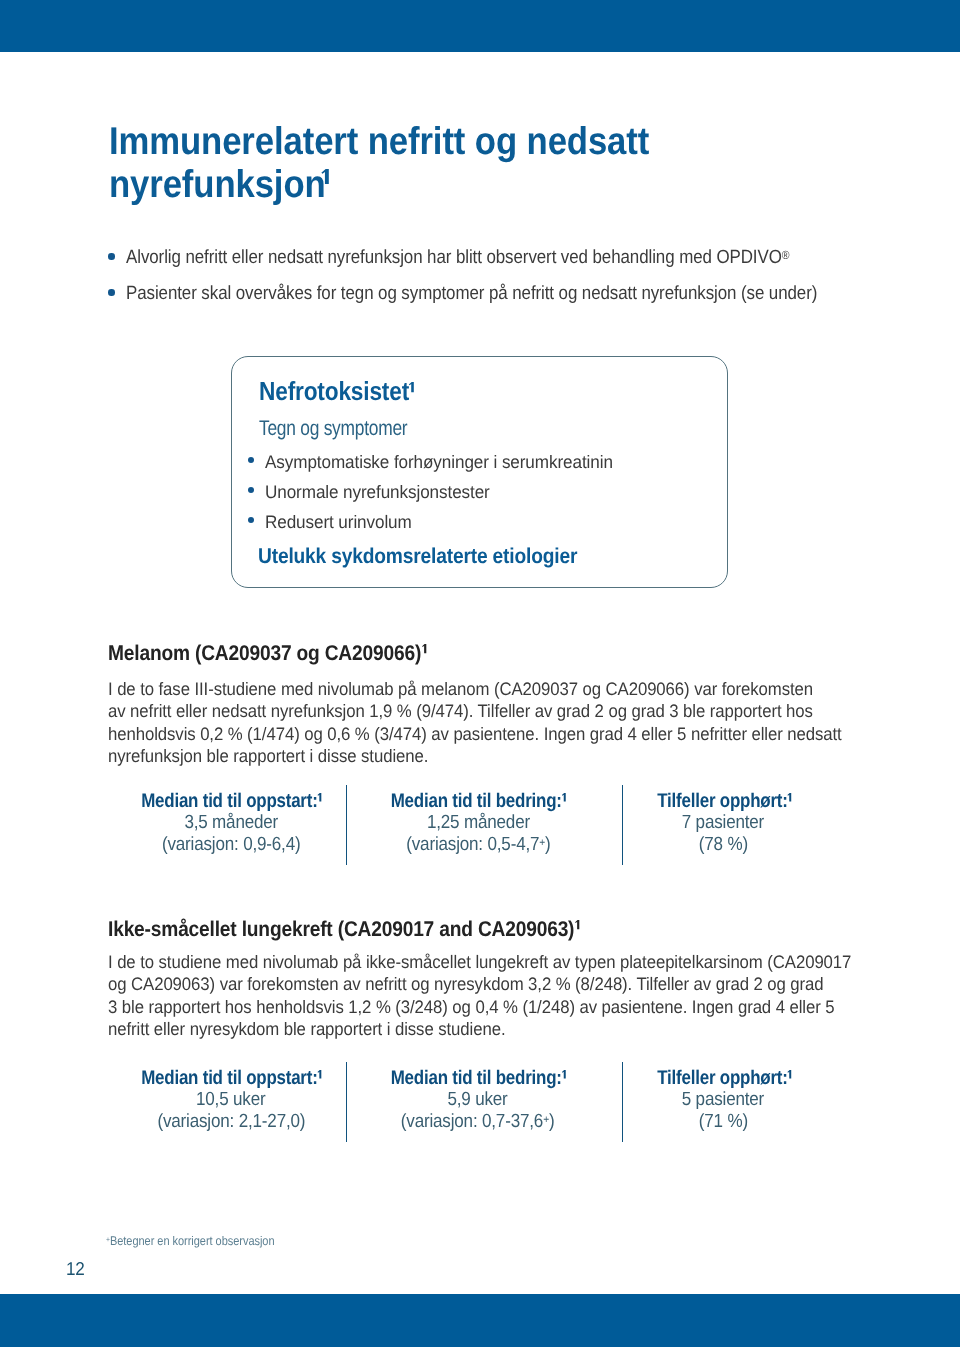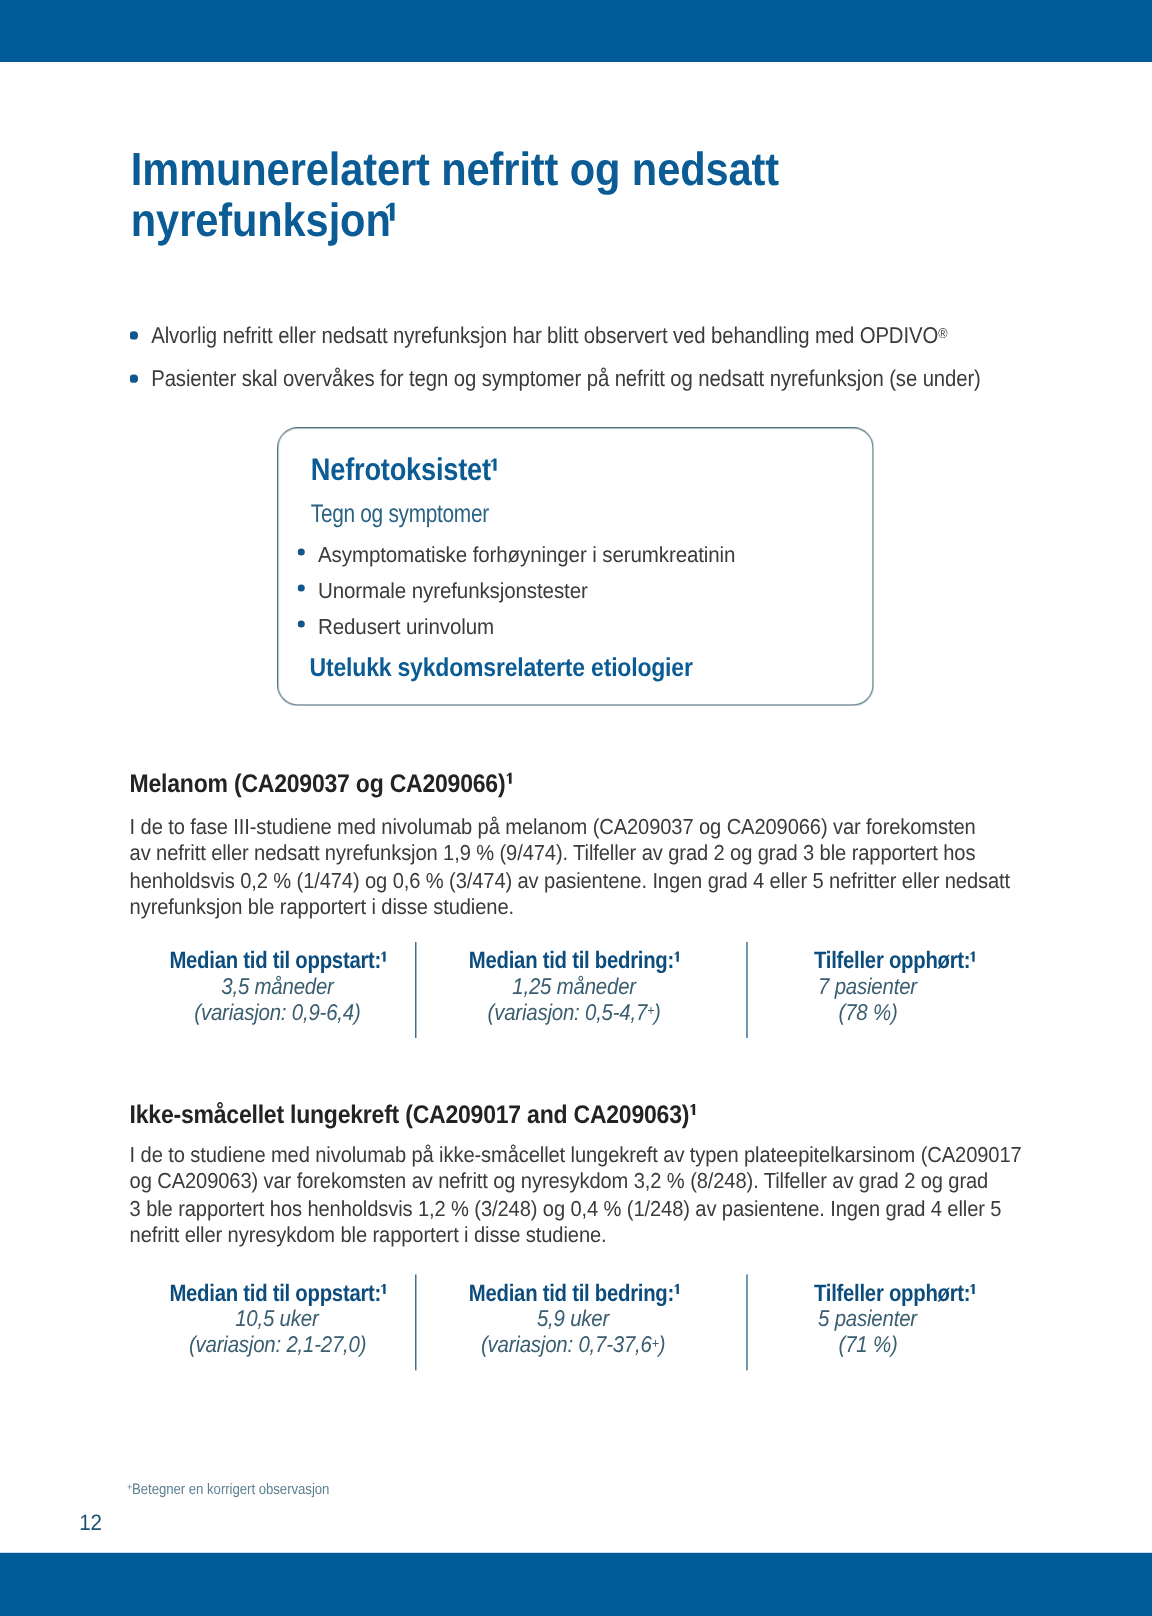--- a/index.html
+++ b/index.html
@@ -15,21 +15,21 @@
 
 h1{margin:0;}
 .h1{left:108.5px;top:119.5px;font-size:38.7px;font-weight:bold;color:#0b5c95;letter-spacing:-0.1px;
  line-height:43.5px;transform:scaleX(0.896);transform-origin:0 0;
  --s1t:-0.332em;--s1w:0.215em;--s1h:0.385em;--s1l:-0.115em;}
 .s1{display:inline-block;width:var(--s1w,0.215em);height:var(--s1h,0.385em);vertical-align:baseline;position:relative;top:var(--s1t,-0.410em);margin-left:var(--s1l,-0.046em);}
 .s1 svg{display:block;width:100%;height:100%;overflow:visible;}
 .s1 path{fill:currentColor;}
 .mkhide{position:absolute;width:1px;height:1px;overflow:hidden;clip:rect(0,0,0,0);}
 
-.blt{left:108px;font-size:19.1px;color:#3b3b3b;padding-left:18px;letter-spacing:-0.1px;margin-top:23px;}
+.blt{left:108px;font-size:19.1px;color:#3b3b3b;padding-left:18px;letter-spacing:-0.1px;}
 .blt .tx{display:inline-block;transform:scaleX(0.887);transform-origin:0 0;}
 .blt .dot{position:absolute;left:0px;top:6px;width:6.5px;height:6.5px;border-radius:50%;background:#11568d;}
 .blt .reg{font-size:0.62em;vertical-align:baseline;position:relative;top:-0.30em;line-height:0;}
 
 .card{left:231px;top:356px;width:497px;height:231.5px;border:1.1px solid #53737f;
  border-radius:17px;box-sizing:border-box;}
 .cardh{left:259px;top:376px;font-size:26.2px;font-weight:bold;color:#0b5c95;letter-spacing:-0.2px;
  transform:scaleX(0.866);transform-origin:0 0;--s1t:-0.295em;--s1w:0.22em;--s1h:0.39em;--s1l:-0.02em;}
 .cardsub{left:259px;top:417px;font-size:21.2px;color:#2b6384;letter-spacing:-0.3px;
  transform:scaleX(0.82);transform-origin:0 0;}
@@ -40,24 +40,24 @@
  transform:scaleX(0.893);transform-origin:0 0;}
 
 .sech{left:108px;font-size:21.3px;font-weight:bold;color:#232323;letter-spacing:-0.2px;
  transform:scaleX(0.9);transform-origin:0 0;--s1t:-0.345em;--s1w:0.22em;--s1h:0.43em;--s1l:0.03em;}
 .para{left:108px;font-size:18.1px;color:#3b3b3b;line-height:22.3px;letter-spacing:-0.1px;
  transform:scaleX(0.927);transform-origin:0 0;}
 
 .vdiv{position:absolute;width:1.1px;background:#10527e;}
 .stat{position:absolute;text-align:center;width:200px;}
 .stat .lab{font-size:19.8px;font-weight:bold;color:#0d4d7d;letter-spacing:-0.25px;
- line-height:22px;white-space:nowrap;position:relative;text-align:right;
+ line-height:22px;white-space:nowrap;position:relative;
  --s1t:-0.262em;--s1w:0.225em;--s1h:0.425em;--s1l:0.01em;}
 .stat .lab>span{display:inline-block;transform:scaleX(0.856);transform-origin:center;}
-.stat .val{font-size:19px;color:#3a5e70;letter-spacing:-0.2px;line-height:22px;white-space:nowrap;font-style:italic;}
+.stat .val{font-size:19px;color:#3a5e70;letter-spacing:-0.2px;line-height:22px;white-space:nowrap;}
 .stat .val sup{font-size:0.60em;vertical-align:baseline;position:relative;top:-0.32em;line-height:0;}
 .stat .val>span{display:inline-block;transform:scaleX(0.897);transform-origin:center;}
 
 .foot{left:106px;top:1234px;font-size:12.6px;color:#5c7f91;letter-spacing:-0.05px;
  transform:scaleX(0.875);transform-origin:0 0;}
 .foot .m{font-size:0.62em;vertical-align:baseline;position:relative;top:-0.42em;line-height:0;}
 .pageno{left:66px;top:1258px;font-size:18.6px;color:#1c5370;letter-spacing:-0.2px;
  transform:scaleX(0.92);transform-origin:0 0;}
 </style>
 </head>

